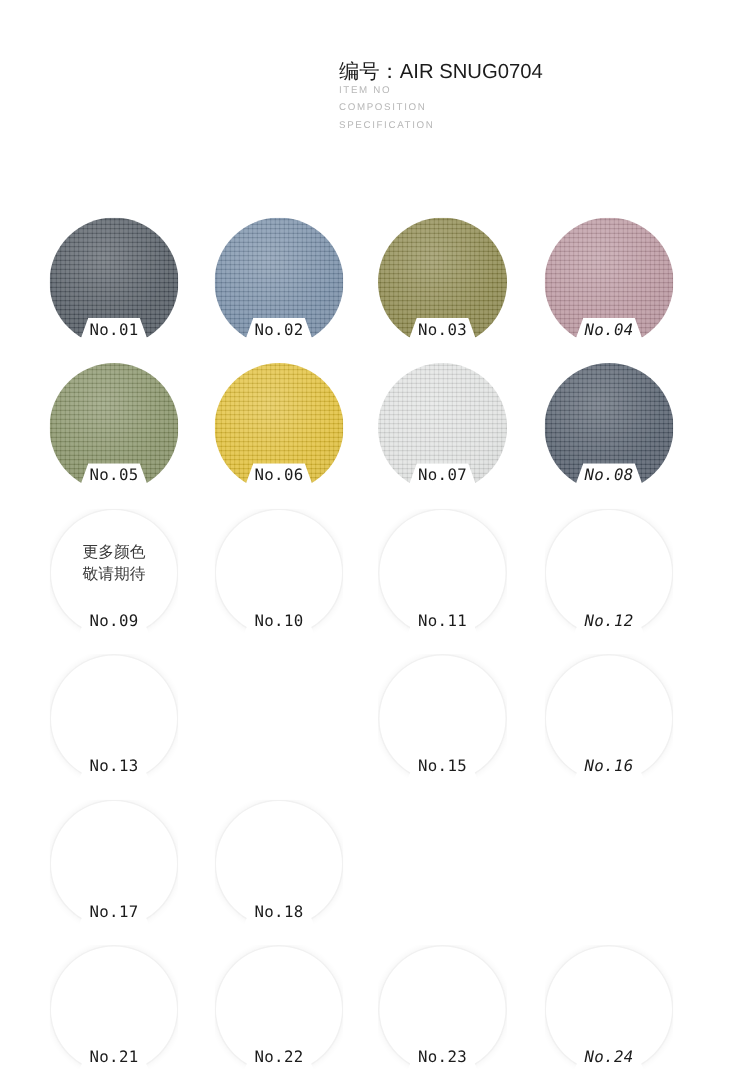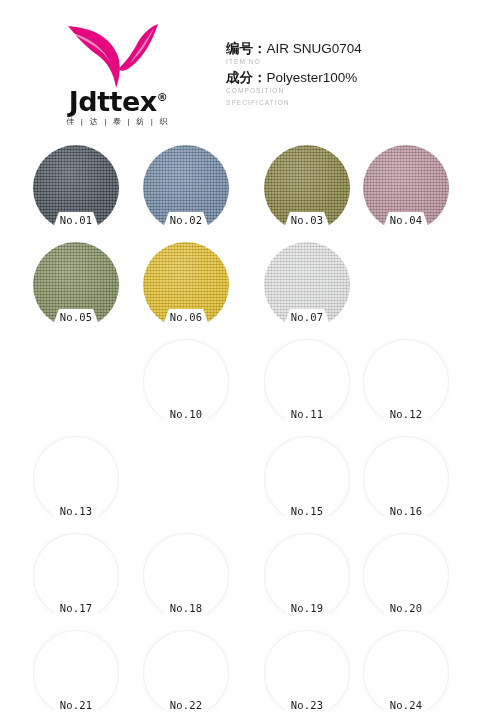--- a/index.html
+++ b/index.html
@@ -74,21 +74,21 @@
     width: 270px;
   }
   .spec-row { margin-bottom: 3px; }
   .spec-main {
     font-size: 13.5px;
     color: #1b1b1b;
     line-height: 1.25;
     white-space: nowrap;
   }
   .spec-main .lab {
-    font-weight: bold;
+    font-weight: normal;
     font-family: "DejaVu Sans", sans-serif;
   }
   .spec-sub {
     font-size: 6.5px;
     color: #b8b8b8;
     letter-spacing: 1.1px;
     line-height: 1.3;
     margin-top: 0px;
     font-family: "Liberation Sans", sans-serif;
   }
@@ -107,22 +107,22 @@
     width: 500px;
   }
   .cell {
     position: absolute;
     top: 0;
     width: 86px;
     height: 92px;
   }
   .cell.c0 { left: 33px; }
   .cell.c1 { left: 143px; }
-  .cell.c2 { left: 264px; }
-  .cell.c3 { left: 363px; }
+  .cell.c2 { left: 252px; }
+  .cell.c3 { left: 363px; font-style: italic; }
 
   
   .disc {
     position: absolute;
     top: 0; left: 0;
     width: 86px;
     height: 86px;
     border-radius: 50%;
     -webkit-clip-path: polygon(
         0% 0%, 100% 0%, 100% 100%,
@@ -180,44 +180,29 @@
     color: #3a3a3a;
     line-height: 1.45;
     z-index: 3;
   }
 </style>
 </head>
 <body>
 
 <div class="header">
 
-  <div class="logo-block">
-    <div class="logo-mark">
-      <svg viewBox="0 0 96 70" width="96" height="70" aria-hidden="true">
-        <path d="M2 4 C 26 6, 44 14, 52 34 C 55 44, 54 56, 50 66
-                 C 48 52, 42 40, 30 32 C 20 25, 10 14, 2 4 Z" fill="#e4097f"></path>
-        <path d="M4 10 C 24 16, 38 26, 45 42 C 41 33, 30 24, 18 18 Z" fill="#ffffff" opacity="0.55"></path>
-        <path d="M92 2 C 86 20, 78 34, 66 44 C 60 49, 55 50, 52 47
-                 C 58 42, 66 32, 72 20 C 78 10, 86 4, 92 2 Z" fill="#e4097f"></path>
-        <path d="M88 6 C 82 20, 74 32, 64 41 C 72 30, 80 18, 88 6 Z" fill="#ffffff" opacity="0.5"></path>
-      </svg>
-    </div>
-    <div class="logo-word"><span>Jdttex</span><span class="reg">®</span></div>
-    <div class="logo-sub">佳 | 达 | 泰 | 纺 | 织</div>
-  </div>
 
   <div class="spec-block">
 
     <div class="spec-row">
       <div class="spec-main"><span class="lab">编号：</span><span>AIR SNUG0704</span></div>
       <div class="spec-sub">ITEM NO</div>
     </div>
 
     <div class="spec-row">
-      <div class="spec-main"><span class="lab">成分：</span><span>Polyester100%</span></div>
       <div class="spec-sub">COMPOSITION</div>
     </div>
 
     <div class="spec-row">
       <div class="spec-sub">SPECIFICATION</div>
     </div>
 
   </div>
 </div>
 
@@ -246,22 +231,34 @@
         <div class="disc-label">No.05</div>
       </div>
       <div class="cell c1">
         <div class="disc filled" style="background-color: rgb(221, 182, 26);"></div>
         <div class="disc-label">No.06</div>
       </div>
       <div class="cell c2">
         <div class="disc filled" style="background-color: rgb(220, 222, 221);"></div>
         <div class="disc-label">No.07</div>
       </div>
-    </div>
-    <div class="row">
+      <div class="cell c3">
+        <div class="disc filled" style="background-color: rgb(57, 69, 85);"></div>
+        <div class="disc-label">No.08</div>
+      </div>
+    </div>
+    <div class="row">
+      <div class="cell c0">
+        <div class="disc empty"></div>
+        <div class="disc-note">
+          <div>更多颜色</div>
+          <div>敬请期待</div>
+        </div>
+        <div class="disc-label">No.09</div>
+      </div>
       <div class="cell c1">
         <div class="disc empty"></div>
         <div class="disc-label">No.10</div>
       </div>
       <div class="cell c2">
         <div class="disc empty"></div>
         <div class="disc-label">No.11</div>
       </div>
       <div class="cell c3">
         <div class="disc empty"></div>
@@ -284,28 +281,20 @@
     </div>
     <div class="row">
       <div class="cell c0">
         <div class="disc empty"></div>
         <div class="disc-label">No.17</div>
       </div>
       <div class="cell c1">
         <div class="disc empty"></div>
         <div class="disc-label">No.18</div>
       </div>
-      <div class="cell c2">
-        <div class="disc empty"></div>
-        <div class="disc-label">No.19</div>
-      </div>
-      <div class="cell c3">
-        <div class="disc empty"></div>
-        <div class="disc-label">No.20</div>
-      </div>
     </div>
     <div class="row">
       <div class="cell c0">
         <div class="disc empty"></div>
         <div class="disc-label">No.21</div>
       </div>
       <div class="cell c1">
         <div class="disc empty"></div>
         <div class="disc-label">No.22</div>
       </div>

